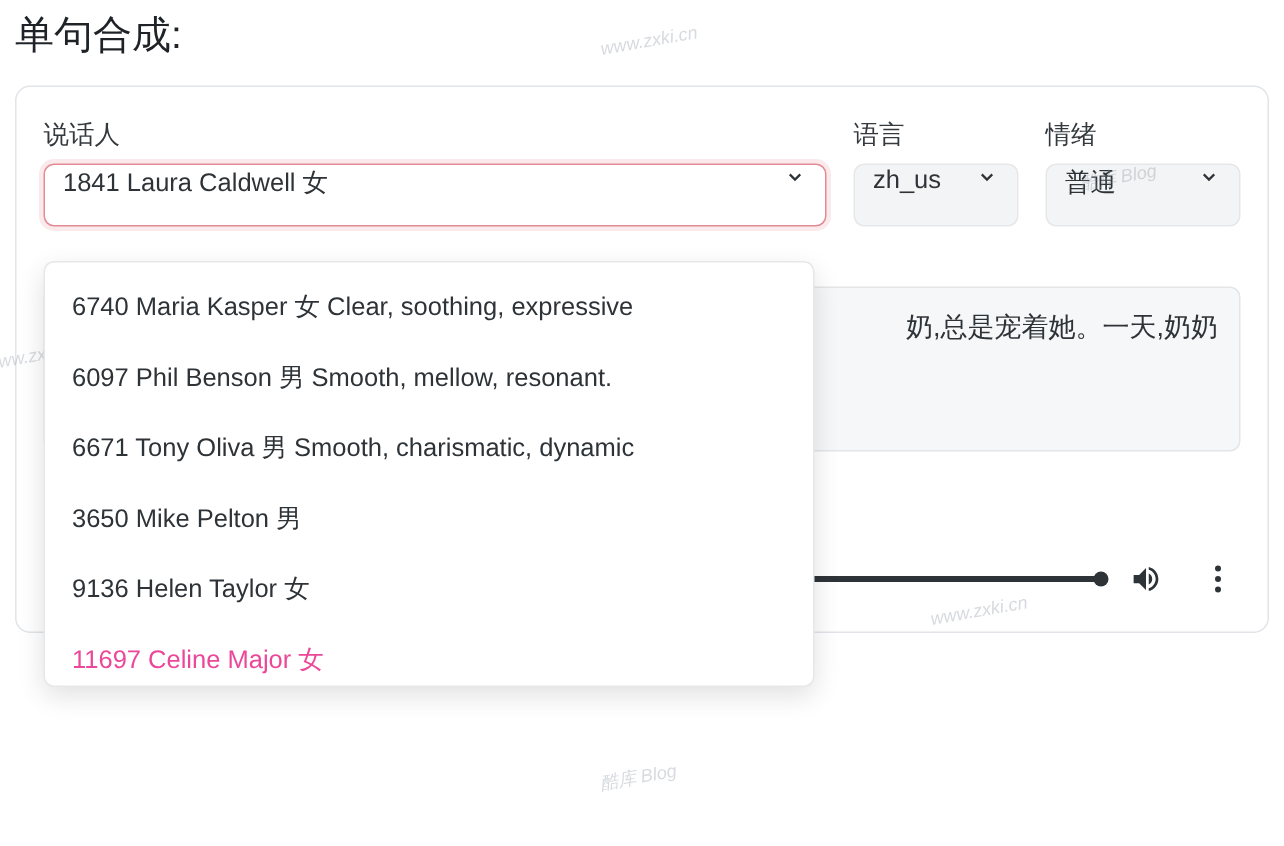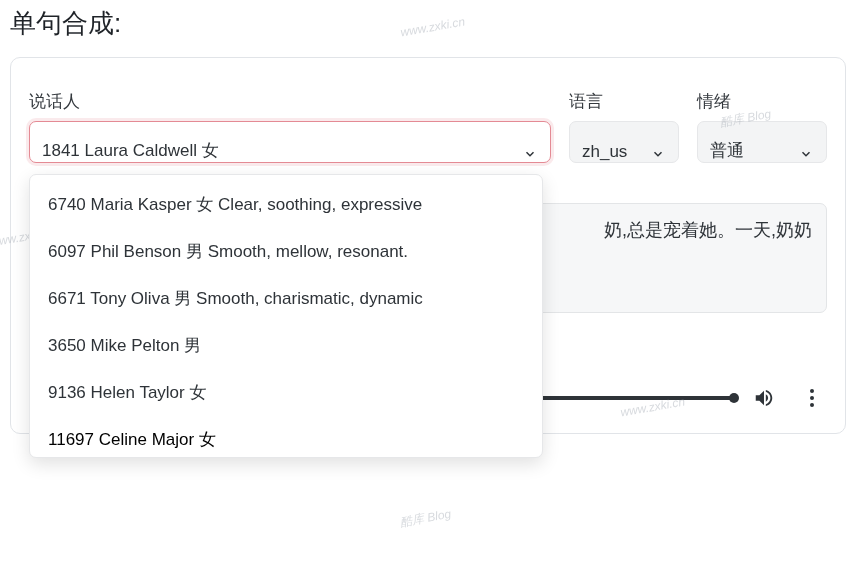--- a/index.html
+++ b/index.html
@@ -14,41 +14,41 @@
     .page-title {
       font-size: 26px;
       font-weight: 400;
       padding: 6px 10px 16px 10px;
       color: #1f2328;
     }
     .panel {
       margin: 0 10px;
       border: 1px solid #e1e4e8;
       border-radius: 10px;
-      padding: 32px 18px 20px 18px;
+      padding: 20px 18px 20px 18px;
       background: #fff;
       position: relative;
     }
     .row {
       display: flex;
       gap: 18px;
       align-items: flex-start;
     }
     .field { display: flex; flex-direction: column; }
     .field-speaker { flex: 1; }
     .field-emotion { width: 130px; }
     .field-lang { width: 110px; }
     .label {
       font-size: 17px;
       color: #34393e;
       margin-bottom: 8px;
     }
     .select {
       display: flex;
-      align-items: flex-end;
+      align-items: flex-start;
       justify-content: space-between;
       background: #f3f4f5;
       border: 1px solid #e6e7e9;
       border-radius: 7px;
       height: 42px;
       padding: 0 12px;
       font-size: 17px;
       color: #2e3338;
       cursor: pointer;
     }
@@ -76,21 +76,21 @@
       overflow: hidden;
     }
     .dropdown-item {
       padding: 12px 18px;
       font-size: 17px;
       color: #2e3338;
       cursor: pointer;
       white-space: nowrap;
     }
     .dropdown-item.truncated {
-      color: #000000;
+      color: #ec4899;
       padding-bottom: 0;
     }
     .textarea-wrap {
       margin-top: 40px;
       position: relative;
     }
     .textarea {
       width: 100%;
       min-height: 110px;
       border: 1px solid #e3e5e7;

